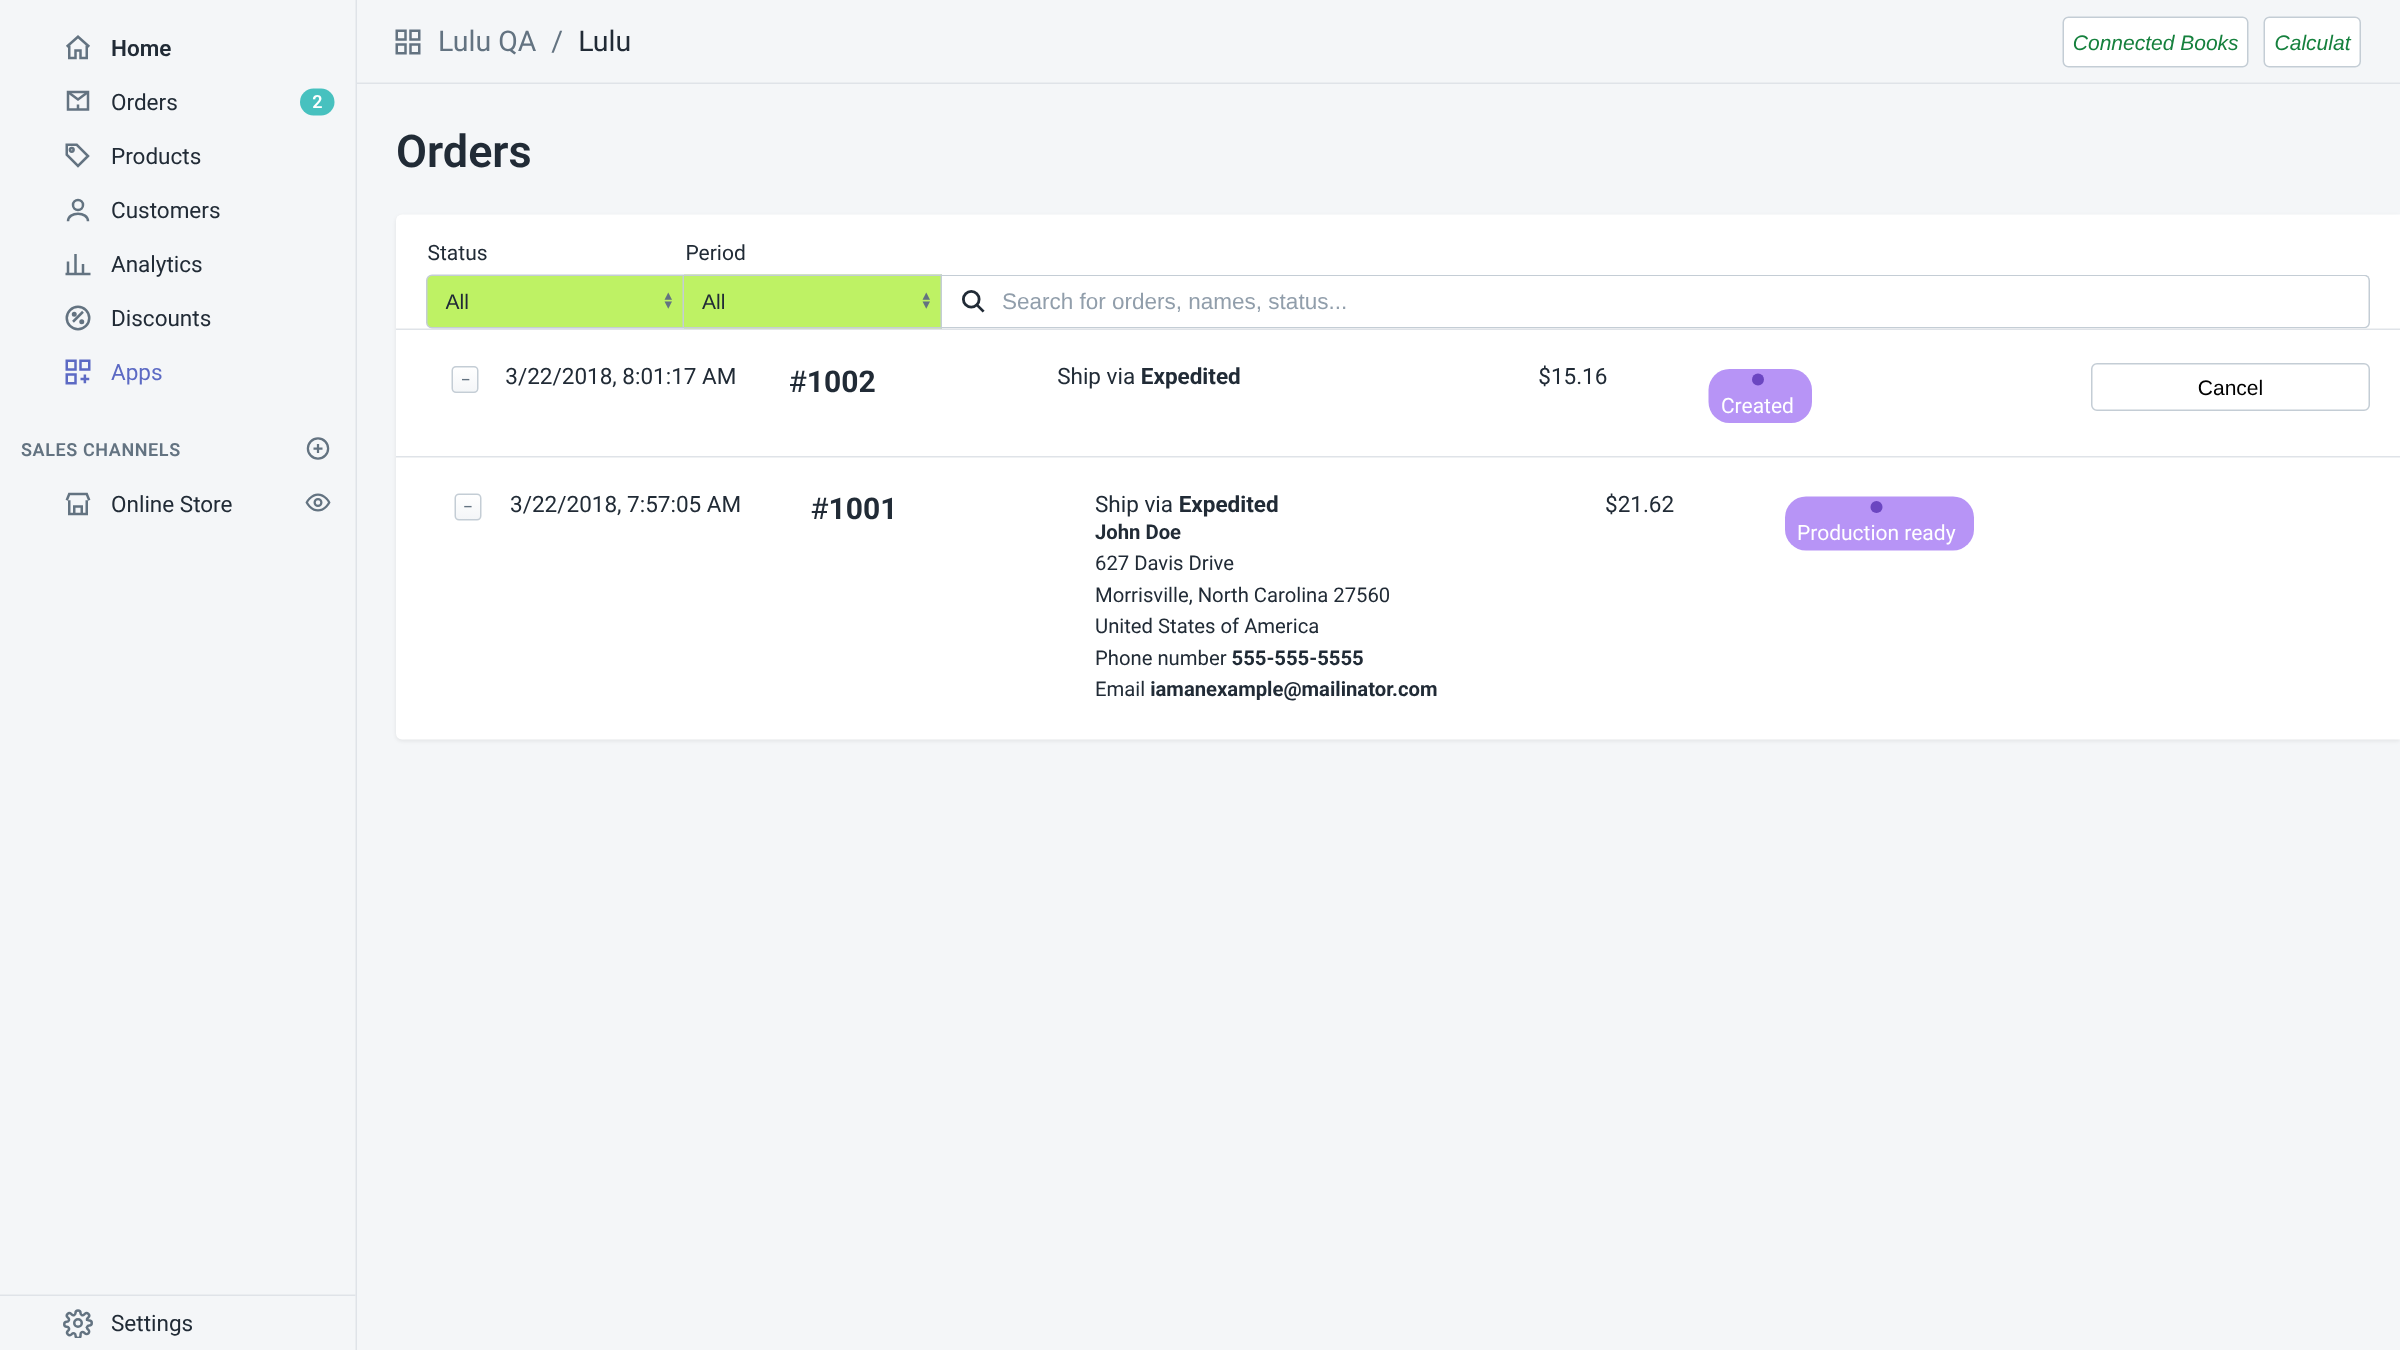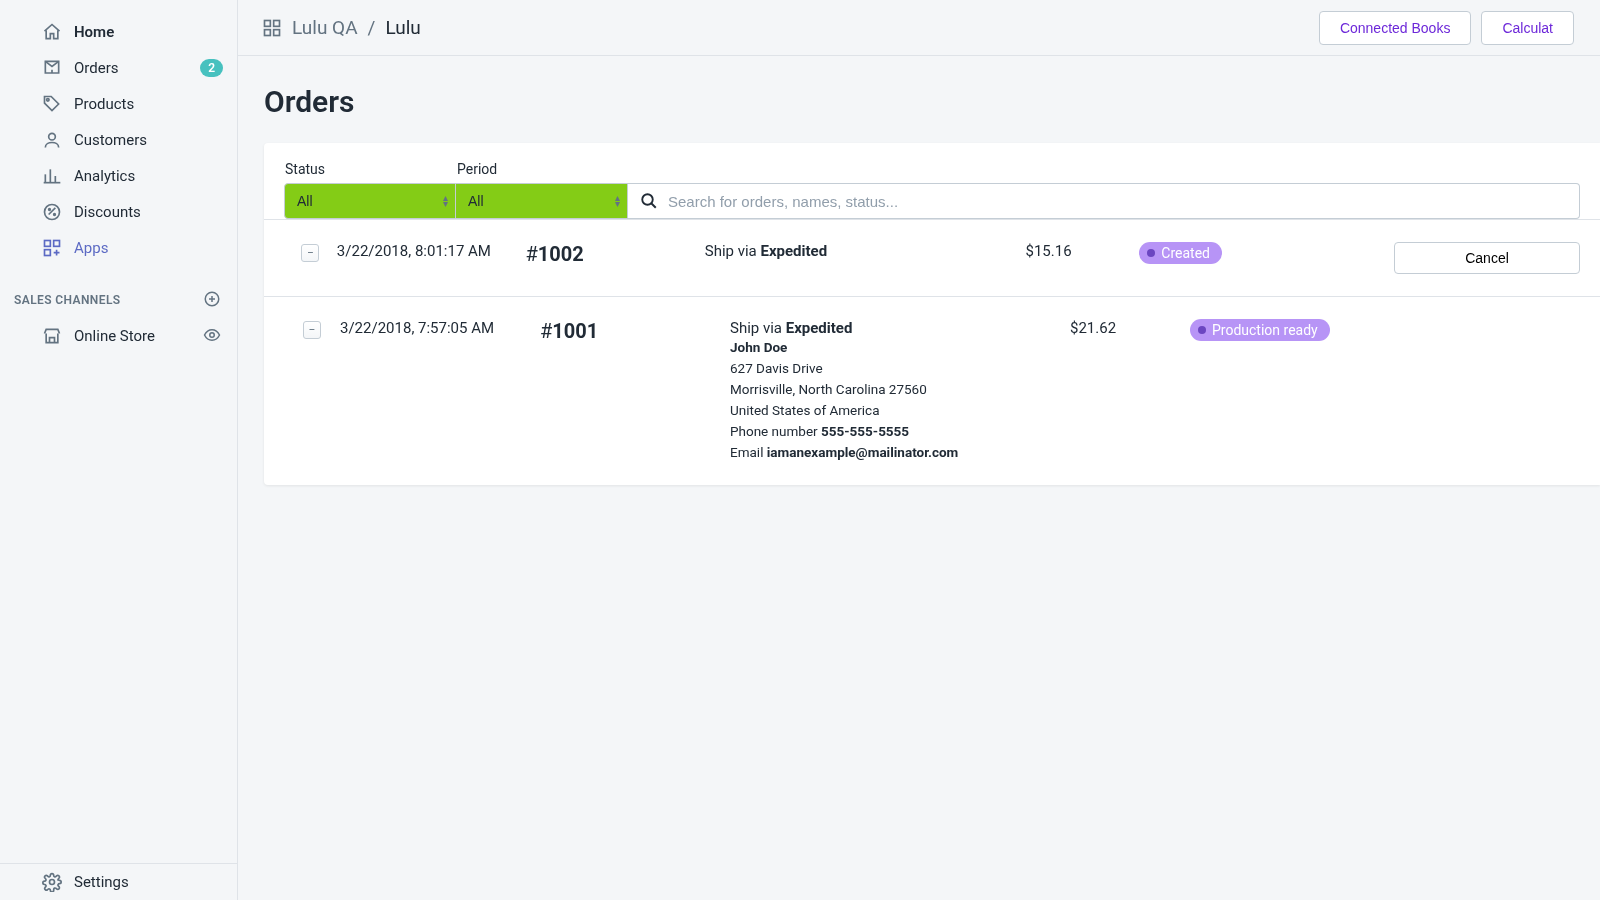--- a/index.html
+++ b/index.html
@@ -113,25 +113,26 @@
   .breadcrumb .crumb-current { color: #212b36; }
   .header-actions {
     margin-left: auto;
     display: flex;
     gap: 10px;
   }
   .btn {
     background: #fff;
     border: 1px solid #c4cdd5;
     border-radius: 4px;
-    padding: 8px 20px;
+    padding: 8px 6px;
     font-size: 14px;
-    color: #6d28d9;
+    color: #15803d;
     cursor: pointer;
     white-space: nowrap;
+    font-style: italic;
   }
   .page-title {
     font-size: 30px;
     font-weight: 600;
     padding: 28px 26px 24px 26px;
   }
 
   
   .card {
     background: #fff;
@@ -155,21 +156,21 @@
   }
   .select-wrap {
     position: relative;
     width: 172px;
   }
   .select {
     width: 100%;
     height: 36px;
     border: 1px solid #c4cdd5;
     border-radius: 4px 0 0 4px;
-    background: #84cc16;
+    background: #bef264;
     padding: 0 28px 0 12px;
     font-size: 14px;
     appearance: none;
     color: #212b36;
   }
   .filter-group + .filter-group .select { border-radius: 0; border-left: none; }
   .select-caret {
     position: absolute;
     right: 8px; top: 50%;
     transform: translateY(-50%);
@@ -269,20 +270,21 @@
   .col-status { width: 280px; padding-left: 10px; }
   .status-pill {
     display: inline-flex;
     align-items: center;
     gap: 6px;
     background: #b794f6;
     color: #fff;
     font-size: 14px;
     border-radius: 14px;
     padding: 3px 12px 3px 8px;
+    flex-direction: column;
   }
   .status-dot {
     width: 8px; height: 8px;
     border-radius: 50%;
     background: #6b46c1;
     display: inline-block;
   }
   .col-action { flex: 1; display: flex; justify-content: flex-start; }
   .cancel-btn {
     background: #fff;

